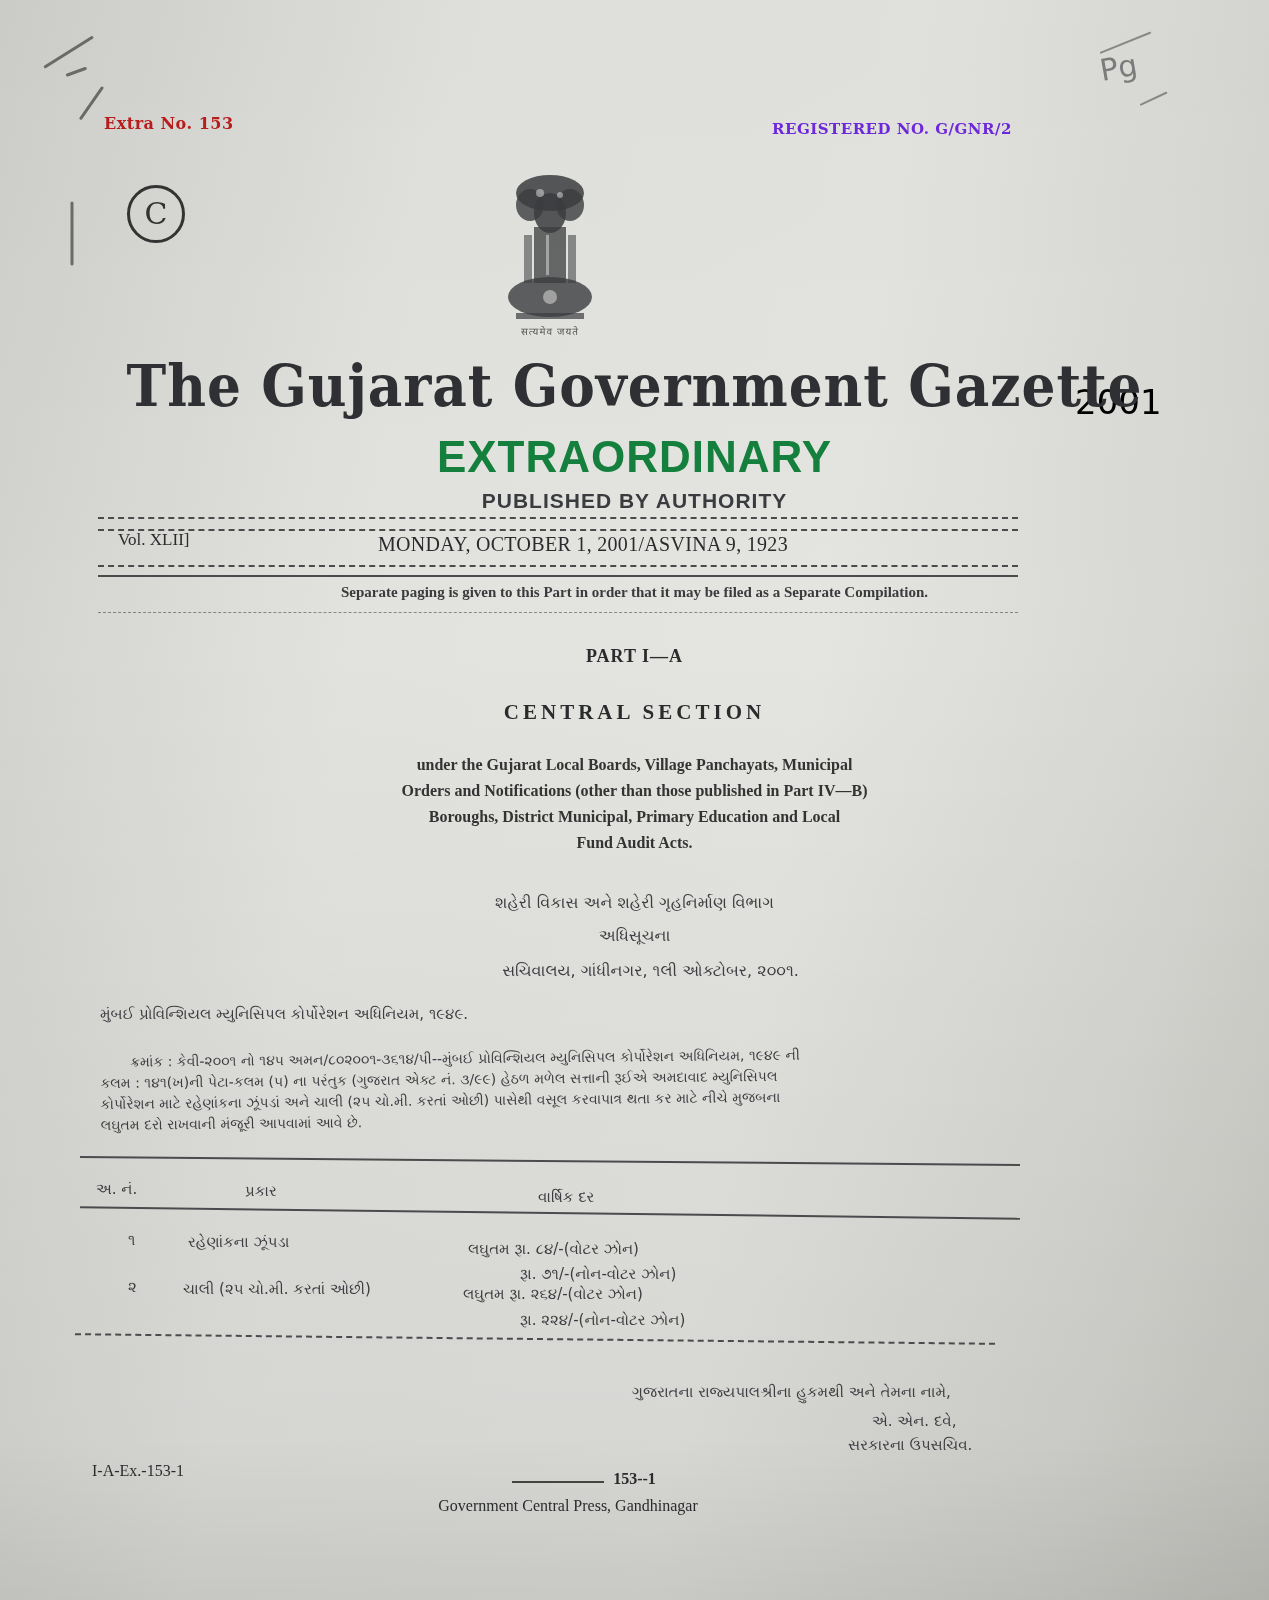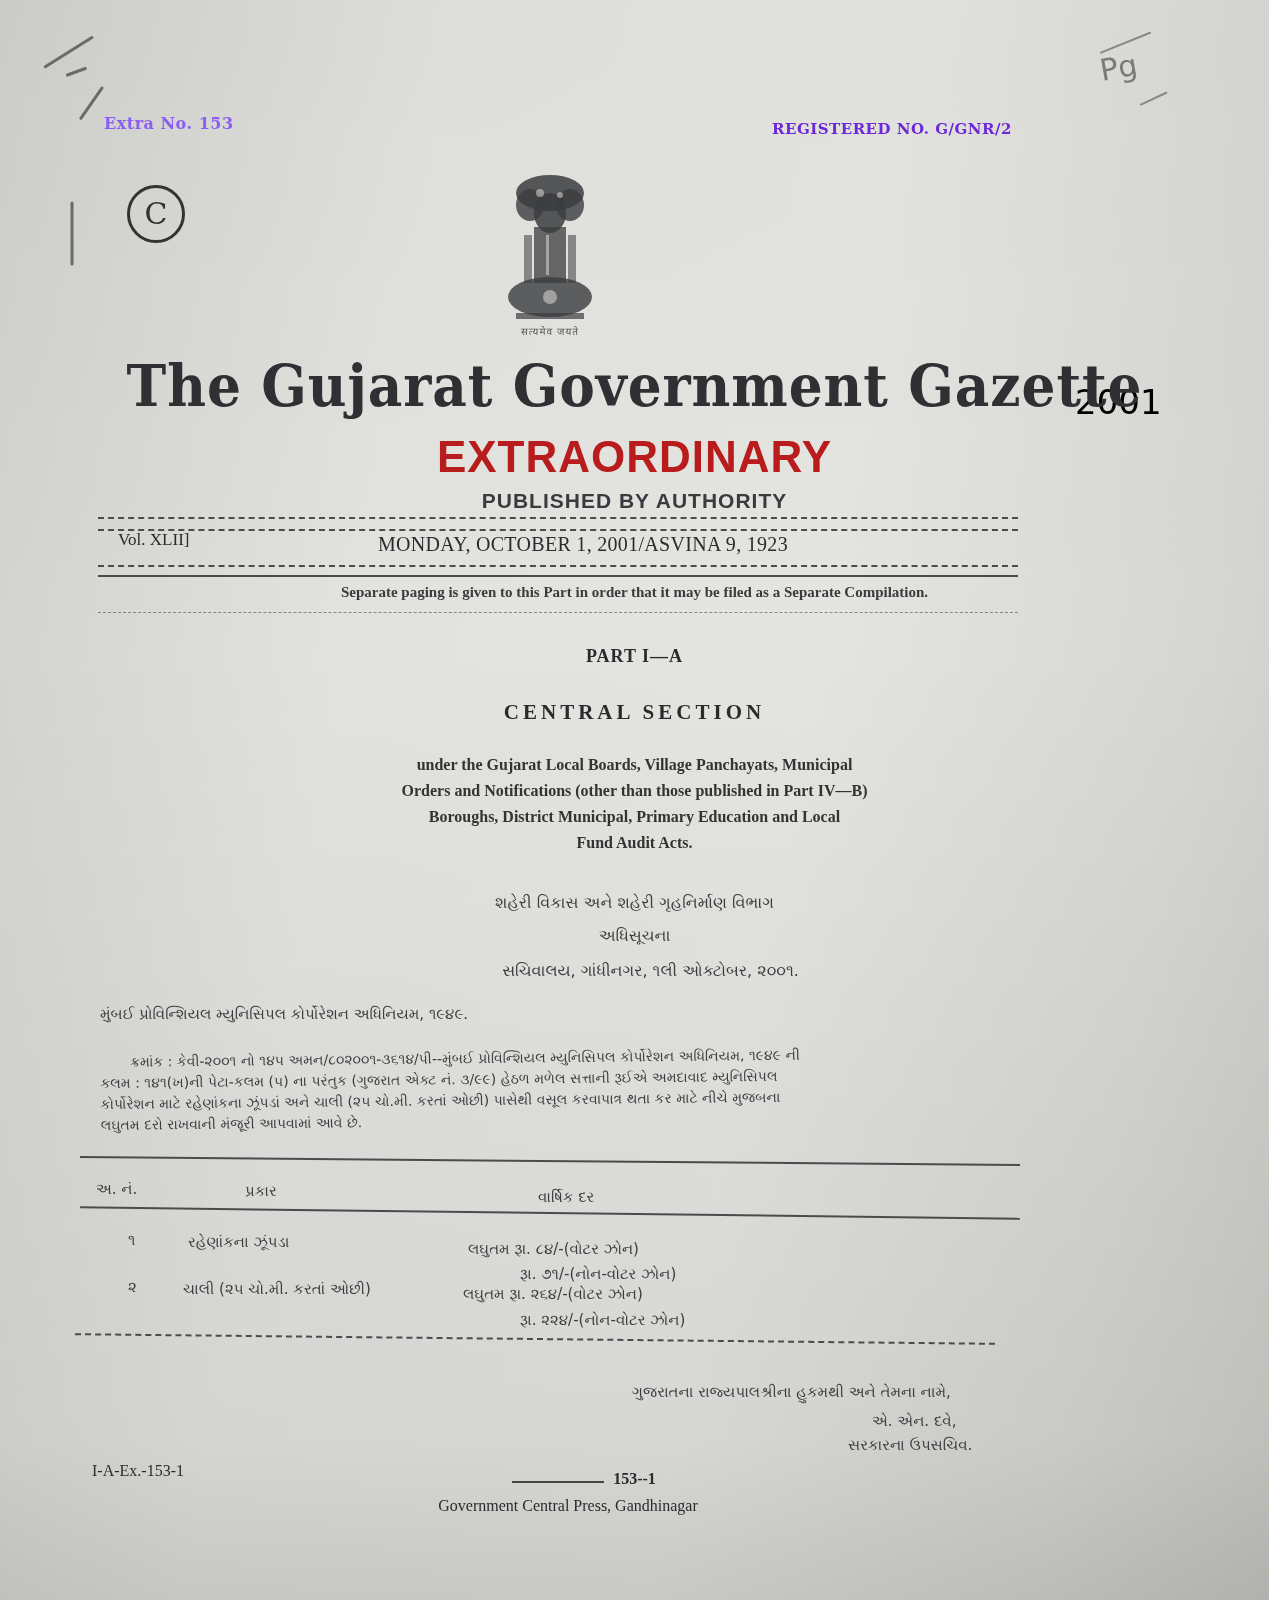--- a/index.html
+++ b/index.html
@@ -11,27 +11,27 @@
       color: #2a2b2d;
     }
     .page-vignette {
       position: absolute; inset: 0;
       background: linear-gradient(180deg, rgba(0,0,0,0.02) 0%, rgba(0,0,0,0) 40%, rgba(0,0,0,0.06) 90%, rgba(0,0,0,0.12) 100%);
       pointer-events: none;
     }
     .abs { position: absolute; }
     .hand { color: #7a7b7a; font-family: "DejaVu Sans", sans-serif; }
     .pencil-slash { position:absolute; height:3px; background:#6b6a66; border-radius:2px; transform-origin:left center; }
-    .extra-no { left: 104px; top: 114px; font-family: "DejaVu Serif", serif; font-weight: bold; font-size: 16px; letter-spacing: 0.5px; color:#8b5cf6; }
+    .extra-no { left: 104px; top: 114px; font-family: "DejaVu Serif", serif; font-weight: bold; font-size: 16px; letter-spacing: 0.5px; color:#b91c1c; }
     .reg-no { left: 772px; top: 120px; font-family: "DejaVu Serif", serif; font-weight: bold; font-size: 15px; letter-spacing: 0.5px; color:#6d28d9; }
     .copyright { left: 127px; top: 185px; width: 52px; height: 52px; border: 3px solid #333; border-radius: 50%; font-size: 30px; line-height: 52px; text-align:center; font-family:"DejaVu Serif", serif; color:#333;}
     .emblem { left: 500px; top: 165px; width: 100px; height: 160px; }
     .emblem-motto { left: 500px; top: 324px; width: 100px; text-align:center; font-size: 10px; color:#555; letter-spacing:1px;}
     .gazette-title { left: 0; width: 1269px; top: 352px; text-align:center; font-family: "DejaVu Serif", serif; font-weight: bold; font-size: 58px; letter-spacing: 1px; color:#2f3033; transform: scaleX(0.92); }
-    .extraordinary { left:0; width:1269px; top: 432px; text-align:center; font-family:"Liberation Sans", sans-serif; font-weight: bold; font-size: 44px; letter-spacing: 1px; color:#b91c1c; }
+    .extraordinary { left:0; width:1269px; top: 432px; text-align:center; font-family:"Liberation Sans", sans-serif; font-weight: bold; font-size: 44px; letter-spacing: 1px; color:#15803d; }
     .published { left:0; width:1269px; top: 489px; text-align:center; font-family:"Liberation Sans", sans-serif; font-weight:bold; font-size: 21px; letter-spacing: 1px; color:#3a3b3e; }
     .rule { position:absolute; left:98px; width:920px; border-top: 2px dashed #4a4b4d; }
     .rule.solid { border-top-style: solid; }
     .vol { left: 118px; top: 530px; font-size: 17px; font-family:"Liberation Serif", serif; }
     .dateline { left: 378px; top: 533px; font-size: 20px; font-family:"Liberation Serif", serif; letter-spacing:0.3px; }
     .separate { left: 0; width: 1269px; top: 584px; text-align:center; font-size: 15px; font-family:"Liberation Serif", serif; font-weight:bold; color:#3a3b3d; }
     .part { left:0; width:1269px; top: 646px; text-align:center; font-size: 18px; font-family:"Liberation Serif", serif; font-weight: bold; letter-spacing:1px; }
     .central { left:0; width:1269px; top: 700px; text-align:center; font-size: 21px; font-family:"Liberation Serif", serif; font-weight: bold; letter-spacing:4px; }
     .orders { left: 0; width:1269px; top: 752px; text-align:center; font-size: 16px; line-height: 26px; font-family:"Liberation Serif", serif; font-weight:bold; color:#333; }
     .guj { font-family: "DejaVu Sans", sans-serif; color:#3c3d40; }

